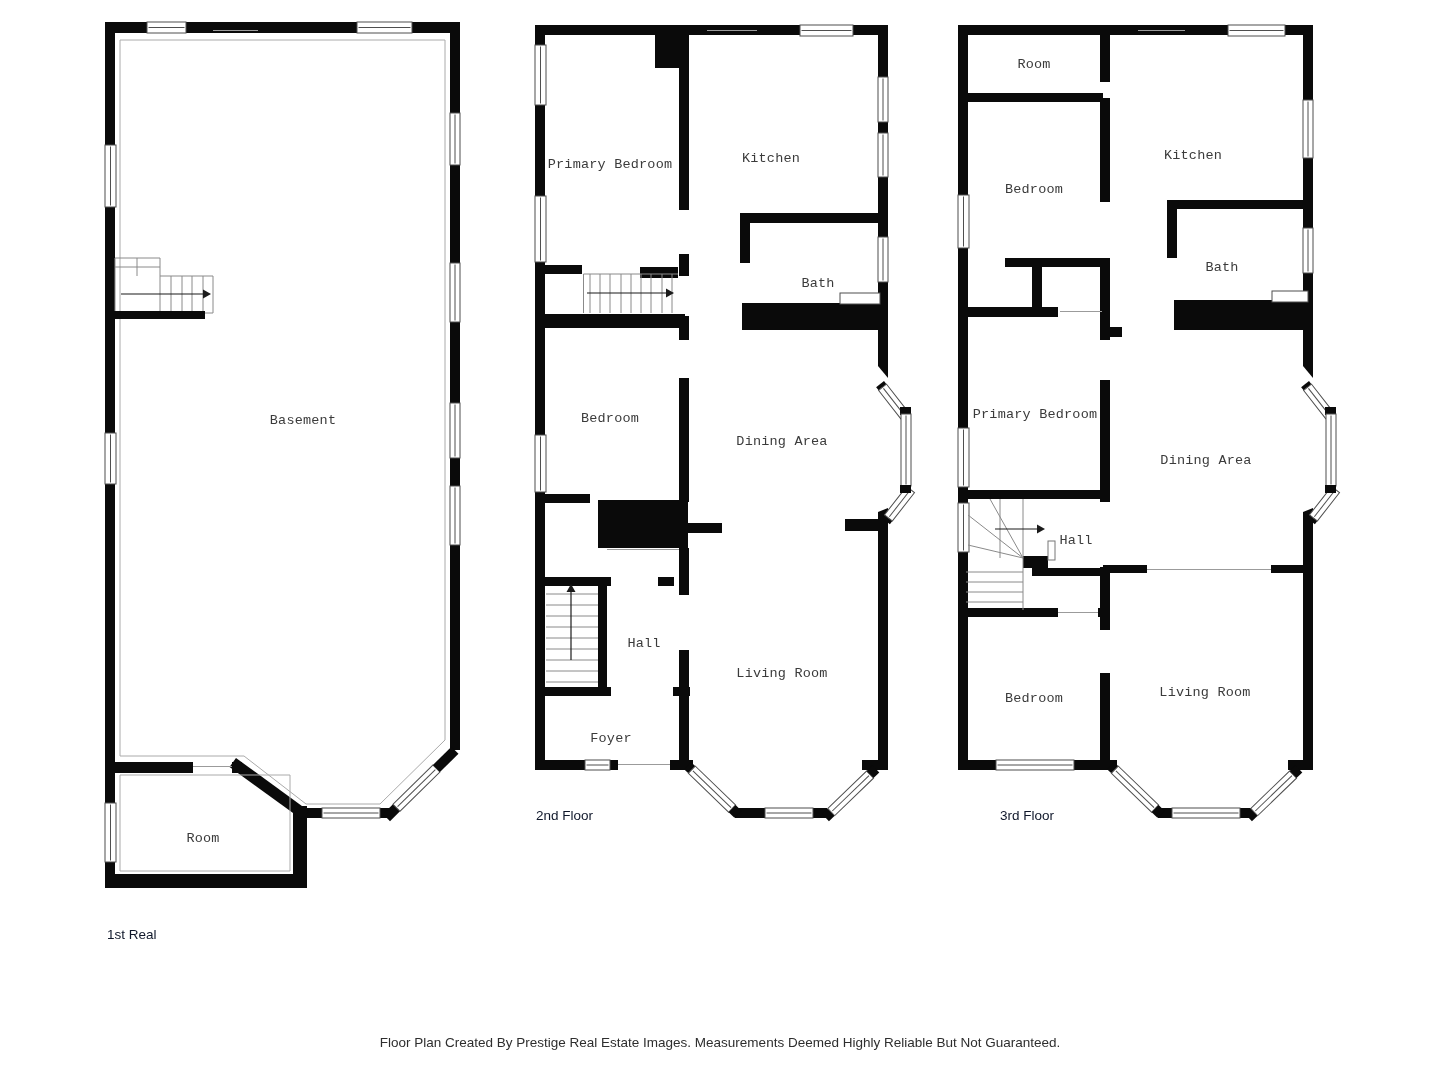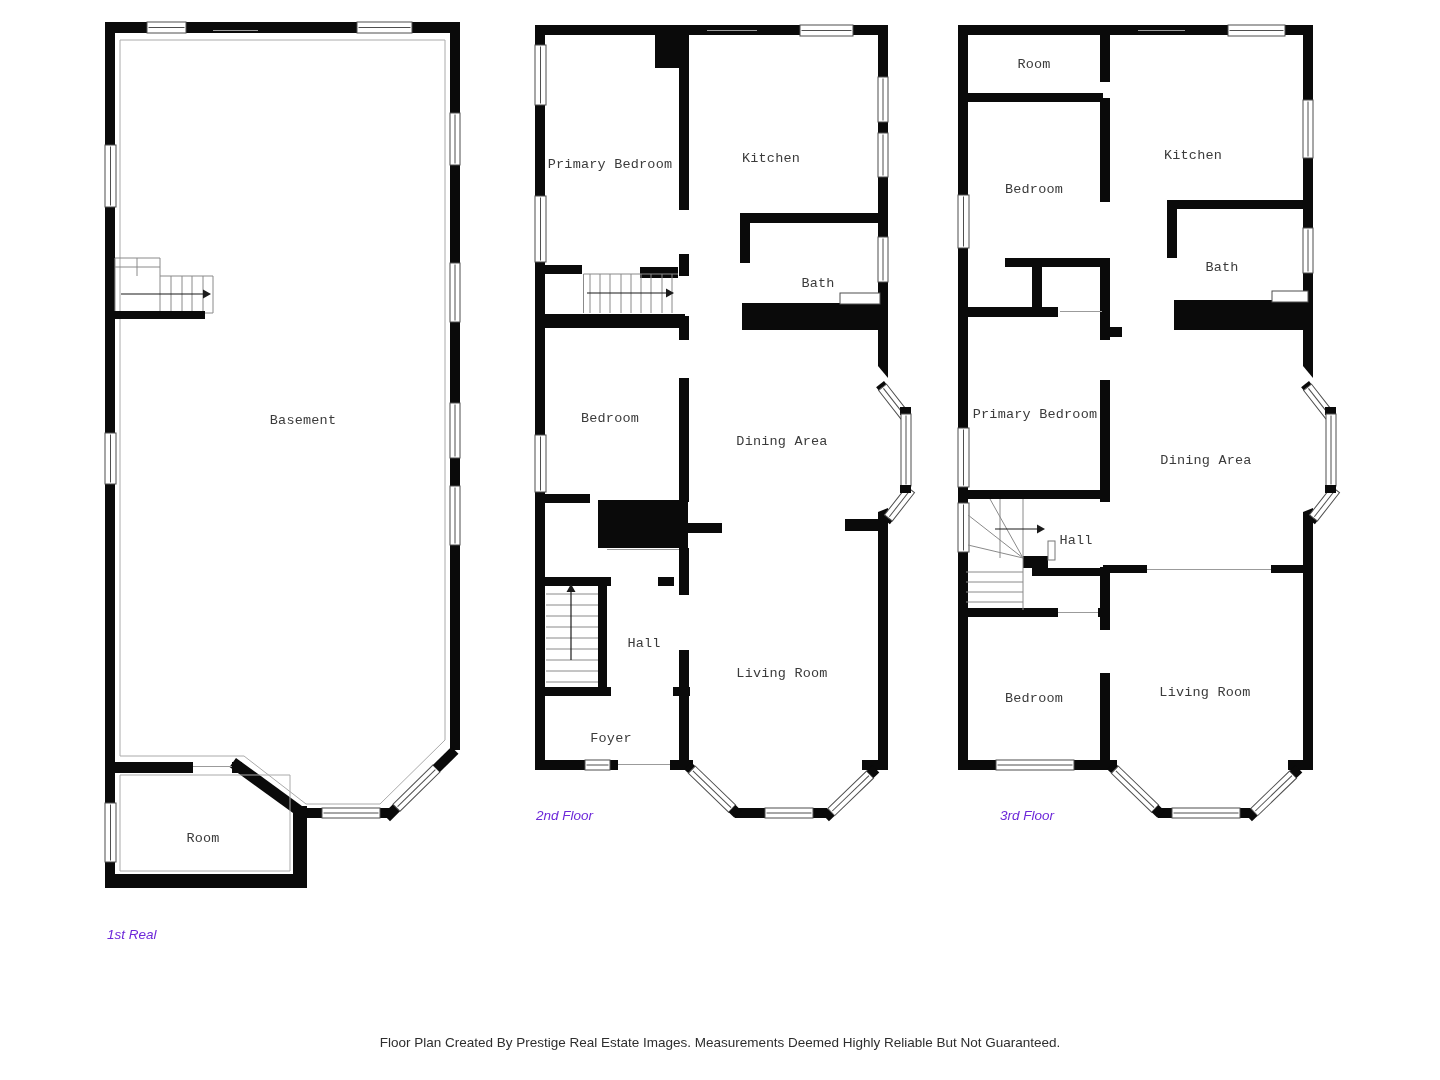--- a/index.html
+++ b/index.html
@@ -1,21 +1,21 @@
 <!DOCTYPE html>
 <html><head>
 <meta charset="utf-8">
 <style>
   html,body{margin:0;padding:0;background:#ffffff;}
   .stage{position:relative;width:1440px;height:1080px;background:#ffffff;overflow:hidden;
          font-family:"Liberation Sans",sans-serif;}
   .stage svg{position:absolute;left:0;top:0;}
   .lbl{position:absolute;transform:translate(-50%,-50%);font-size:13.5px;color:#3b3b3b;
        white-space:nowrap;letter-spacing:.2px;font-family:Liberation Mono, monospace;}
-  .flabel{position:absolute;font-size:13.5px;color:#6d28d9;white-space:nowrap;font-style:italic;}
+  .flabel{position:absolute;font-size:13.5px;color:#0f172a;white-space:nowrap;}
   .footer{position:absolute;left:0;top:1035px;width:1440px;text-align:center;
           font-size:13.5px;color:#2e2e2e;}
   
   .wl{fill:#0a0a0a;}
   .wn{fill:#ffffff;stroke:#4f4f4f;stroke-width:1;}
   .wnl{stroke:#4f4f4f;stroke-width:1;}
   .tl{stroke:#9b9b9b;stroke-width:1;fill:none;}
   .in{stroke:#aaaaaa;stroke-width:1;fill:none;}
   .st{stroke:#8a8a8a;stroke-width:1;fill:none;}
   .ar{stroke:#1b1b1b;stroke-width:1.2;fill:none;}

